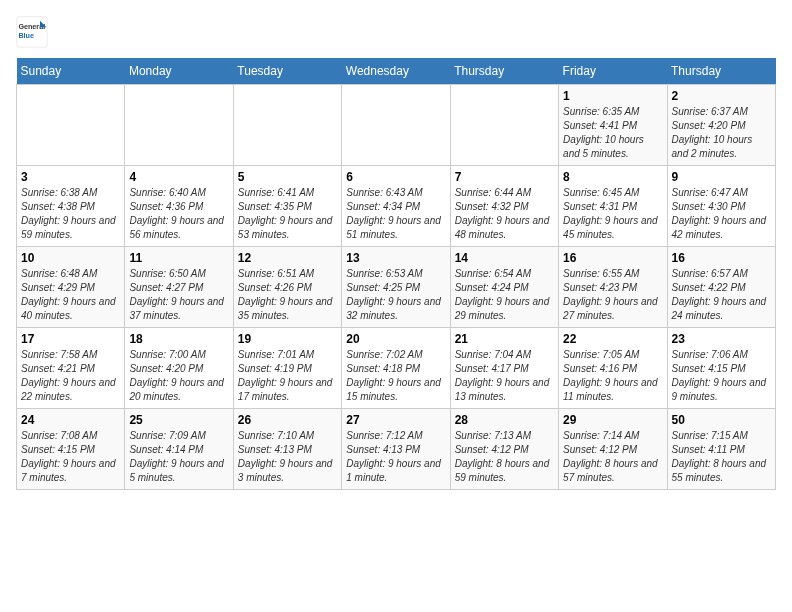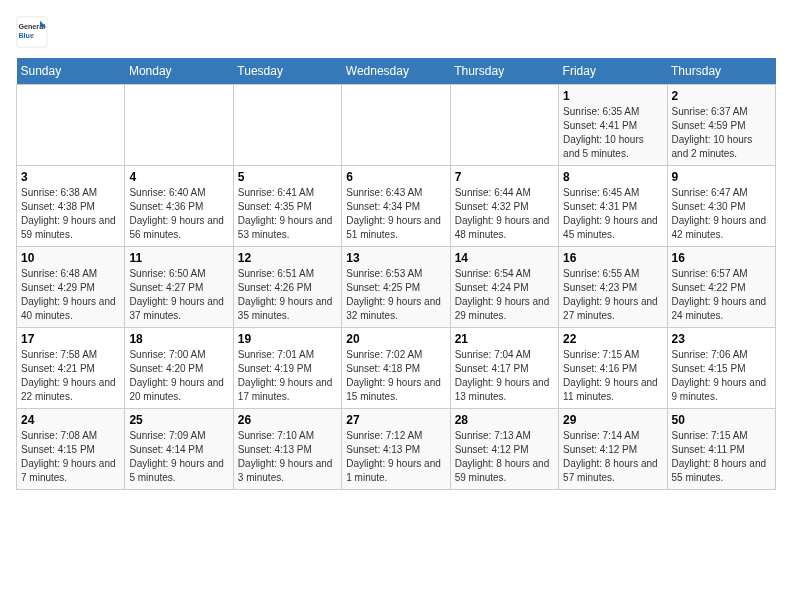--- a/index.html
+++ b/index.html
@@ -64,20 +64,21 @@
     .day-num {
       font-weight: bold;
       font-size: 12px;
       display: block;
       margin-bottom: 2px;
     }
     .cell-info {
       font-size: 10px;
       color: #333;
       line-height: 1.4;
+      font-style: italic;
     }
     .empty-cell {
       background: #fff !important;
     }
   </style>
 </head>
 <body>
 
 <div class="header-area">
   <div class="logo">
@@ -115,21 +116,21 @@
         <td class="empty-cell"></td>
         <td>
           <span class="day-num">1</span>
           <div class="cell-info">Sunrise: 6:35 AM
 Sunset: 4:41 PM
 Daylight: 10 hours and 5 minutes.</div>
         </td>
         <td>
           <span class="day-num">2</span>
           <div class="cell-info">Sunrise: 6:37 AM
-Sunset: 4:59 PM
+Sunset: 4:20 PM
 Daylight: 10 hours and 2 minutes.</div>
         </td>
       </tr>
       <tr>
         <td>
           <span class="day-num">3</span>
           <div class="cell-info">Sunrise: 6:38 AM
 Sunset: 4:38 PM
 Daylight: 9 hours and 59 minutes.</div>
         </td>
@@ -240,21 +241,21 @@
 Daylight: 9 hours and 15 minutes.</div>
         </td>
         <td>
           <span class="day-num">21</span>
           <div class="cell-info">Sunrise: 7:04 AM
 Sunset: 4:17 PM
 Daylight: 9 hours and 13 minutes.</div>
         </td>
         <td>
           <span class="day-num">22</span>
-          <div class="cell-info">Sunrise: 7:15 AM
+          <div class="cell-info">Sunrise: 7:05 AM
 Sunset: 4:16 PM
 Daylight: 9 hours and 11 minutes.</div>
         </td>
         <td>
           <span class="day-num">23</span>
           <div class="cell-info">Sunrise: 7:06 AM
 Sunset: 4:15 PM
 Daylight: 9 hours and 9 minutes.</div>
         </td>
       </tr>

